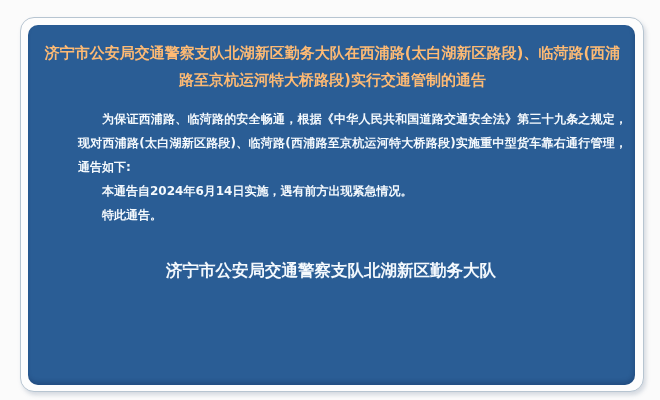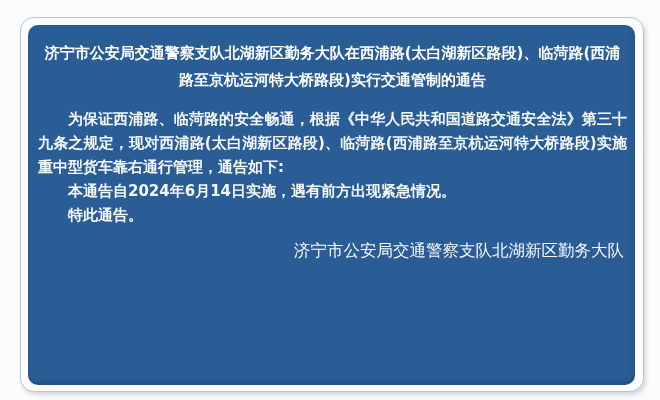--- a/index.html
+++ b/index.html
@@ -38,38 +38,39 @@
     padding: 15px 8px 14px 10px;
     box-sizing: border-box;
     box-shadow: inset -1px -3px 4px rgba(10, 25, 60, 0.22);
   }
   .title {
     margin: 0;
     font-size: 15px;
     font-weight: bold;
     text-align: center;
     line-height: 27px;
-    color: #ffffff;
+    color: #fdba74;
   }
   .body-text {
     margin-top: 13px;
-    font-size: 15px;
+    font-size: 12px;
     font-weight: bold;
     line-height: 24px;
+    margin-left: 40px;
   }
   .body-text p {
     margin: 0;
     text-indent: 2em;
     text-align: justify;
   }
   .sign-block {
-    margin-top: 12px;
-    text-align: right;
+    margin-top: 32px;
+    text-align: center;
     font-size: 16.5px;
-    font-weight: normal;
+    font-weight: bold;
     line-height: 24px;
     padding-right: 3px;
   }
 </style>
 </head>
 <body>
 
 <div class="frame">
   <div class="card">
     <h1 class="title">济宁市公安局交通警察支队北湖新区勤务大队在西浦路(太白湖新区路段)、临菏路(西浦路至京杭运河特大桥路段)实行交通管制的通告</h1>

